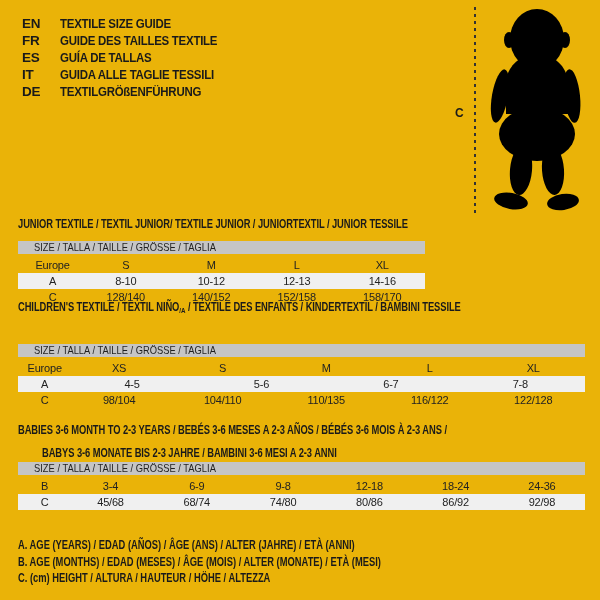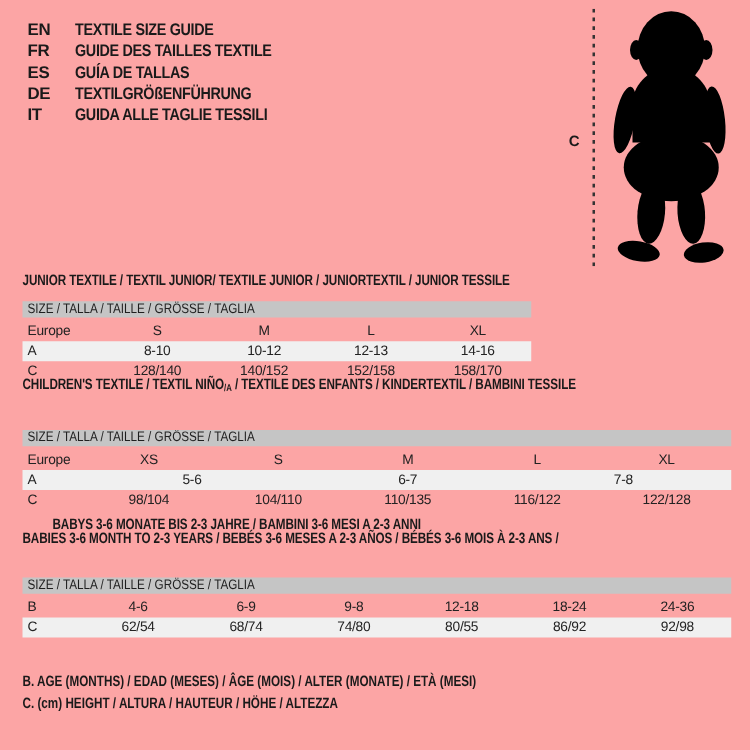--- a/index.html
+++ b/index.html
@@ -1,41 +1,41 @@
 <!DOCTYPE html>
 <html><head>
 <meta charset="utf-8">
 <style>
   html,body{margin:0;padding:0;background:#fff;}
   .page{
-    position:relative;width:600px;height:600px;background:#fca5a5;overflow:hidden;
+    position:relative;width:600px;height:600px;background:#eab308;overflow:hidden;
     font-family:"Liberation Sans","DejaVu Sans",sans-serif;color:#1a1a1a;
   }
   .cond{display:inline-block;transform:scaleX(0.78);transform-origin:0 50%;white-space:nowrap;}
   .cond85{display:inline-block;transform:scaleX(0.85);transform-origin:0 50%;white-space:nowrap;}
 
   
   .lang-list{position:absolute;left:22px;top:15px;}
   .lang-row{display:flex;height:17px;line-height:17px;font-weight:700;font-size:13.5px;letter-spacing:-0.3px;}
   .lang-code{width:38px;}
   .lang-title{transform:scaleX(0.85);transform-origin:0 50%;white-space:nowrap;}
 
   
   .fig-line{position:absolute;left:473px;top:7px;}
   .fig-label{position:absolute;left:455px;top:106px;font-weight:700;font-size:12px;}
   .fig-baby{position:absolute;left:481px;top:6px;}
 
   
   .sec-title{position:absolute;left:18px;font-weight:700;font-size:12px;letter-spacing:-0.1px;height:14px;line-height:14px;}
   .sub{font-size:8px;vertical-align:-2px;}
   .sg-table{position:absolute;left:18px;}
-  .sg-bar{height:13px;line-height:13px;background:#c5c5c5;font-size:11px;color:#1f1f1f;padding-left:4px;overflow:hidden;}
+  .sg-bar{height:13px;line-height:13px;background:#c5c5c5;font-size:11px;color:#1f1f1f;padding-left:16px;overflow:hidden;}
   .sg-rows{margin-top:3px;}
   .sg-row{display:flex;height:16px;line-height:16px;font-size:11px;color:#222;}
-  .sg-row .lbl{padding-left:4px;text-align:left;letter-spacing:-0.2px;}
+  .sg-row .lbl{padding-left:4px;text-align:center;letter-spacing:-0.2px;}
   .sg-row .cell{flex:1;text-align:center;letter-spacing:-0.2px;}
   .shaded{background:#f0f0f0;}
   .t1{width:407px;top:241px;} .t1 .lbl{width:15%;}
   .t2{width:567px;top:344px;} .t2 .lbl{width:8%;}
   .t3{width:567px;top:462px;} .t3 .lbl{width:8%;}
 
   
   .legend{position:absolute;left:18px;top:537px;}
   .legend-line{height:16.5px;line-height:16.5px;font-weight:700;font-size:12px;}
 </style>
@@ -51,26 +51,26 @@
     </div>
     <div class="lang-row">
       <span class="lang-code">FR</span>
       <span class="lang-title">GUIDE DES TAILLES TEXTILE</span>
     </div>
     <div class="lang-row">
       <span class="lang-code">ES</span>
       <span class="lang-title">GUÍA DE TALLAS</span>
     </div>
     <div class="lang-row">
+      <span class="lang-code">IT</span>
+      <span class="lang-title">GUIDA ALLE TAGLIE TESSILI</span>
+    </div>
+    <div class="lang-row">
       <span class="lang-code">DE</span>
       <span class="lang-title">TEXTILGRÖßENFÜHRUNG</span>
-    </div>
-    <div class="lang-row">
-      <span class="lang-code">IT</span>
-      <span class="lang-title">GUIDA ALLE TAGLIE TESSILI</span>
     </div>
   </div>
 
   <svg class="fig-line" width="4" height="206">
     <line x1="2" y1="0" x2="2" y2="206" stroke="#333" stroke-width="2" stroke-dasharray="3 4"></line>
   </svg>
   <div class="fig-label">C</div>
   <svg class="fig-baby" width="112" height="206" viewBox="0 0 112 206">
     <g fill="#000000">
       <ellipse cx="56" cy="33" rx="27" ry="30"></ellipse>
@@ -130,69 +130,73 @@
       <div class="sg-row">
         <span class="lbl">Europe</span>
         <span class="cell">XS</span>
         <span class="cell">S</span>
         <span class="cell">M</span>
         <span class="cell">L</span>
         <span class="cell">XL</span>
       </div>
       <div class="sg-row shaded">
         <span class="lbl">A</span>
+        <span class="cell">4-5</span>
         <span class="cell">5-6</span>
         <span class="cell">6-7</span>
         <span class="cell">7-8</span>
       </div>
       <div class="sg-row">
         <span class="lbl">C</span>
         <span class="cell">98/104</span>
         <span class="cell">104/110</span>
         <span class="cell">110/135</span>
         <span class="cell">116/122</span>
         <span class="cell">122/128</span>
       </div>
     </div>
   </div>
 
   <div class="sec-title" style="top:423px;">
     <span class="cond">BABIES 3-6 MONTH TO 2-3 YEARS / BEBÉS 3-6 MESES A 2-3 AÑOS / BÉBÉS 3-6 MOIS À 2-3 ANS /</span>
   </div>
-  <div class="sec-title" style="top:412px;padding-left:24px;">
+  <div class="sec-title" style="top:446px;padding-left:24px;">
     <span class="cond">BABYS 3-6 MONATE BIS 2-3 JAHRE / BAMBINI 3-6 MESI A 2-3 ANNI</span>
   </div>
   <div class="sg-table t3">
     <div class="sg-bar">
       <span class="cond85">SIZE / TALLA / TAILLE / GRÖSSE / TAGLIA</span>
     </div>
     <div class="sg-rows">
       <div class="sg-row">
         <span class="lbl">B</span>
-        <span class="cell">4-6</span>
+        <span class="cell">3-4</span>
         <span class="cell">6-9</span>
         <span class="cell">9-8</span>
         <span class="cell">12-18</span>
         <span class="cell">18-24</span>
         <span class="cell">24-36</span>
       </div>
       <div class="sg-row shaded">
         <span class="lbl">C</span>
-        <span class="cell">62/54</span>
+        <span class="cell">45/68</span>
         <span class="cell">68/74</span>
         <span class="cell">74/80</span>
-        <span class="cell">80/55</span>
+        <span class="cell">80/86</span>
         <span class="cell">86/92</span>
         <span class="cell">92/98</span>
       </div>
     </div>
   </div>
 
   <div class="legend">
     <div class="legend-line">
+      <span class="cond">A. AGE (YEARS) / EDAD (AÑOS) / ÂGE (ANS) / ALTER (JAHRE) / ETÀ (ANNI)</span>
+    </div>
+    <div class="legend-line">
       <span class="cond">B. AGE (MONTHS) / EDAD (MESES) / ÂGE (MOIS) / ALTER (MONATE) / ETÀ (MESI)</span>
     </div>
     <div class="legend-line">
       <span class="cond">C. (cm) HEIGHT / ALTURA / HAUTEUR / HÖHE / ALTEZZA</span>
     </div>
   </div>
 
 </div>
 
 </body></html>

